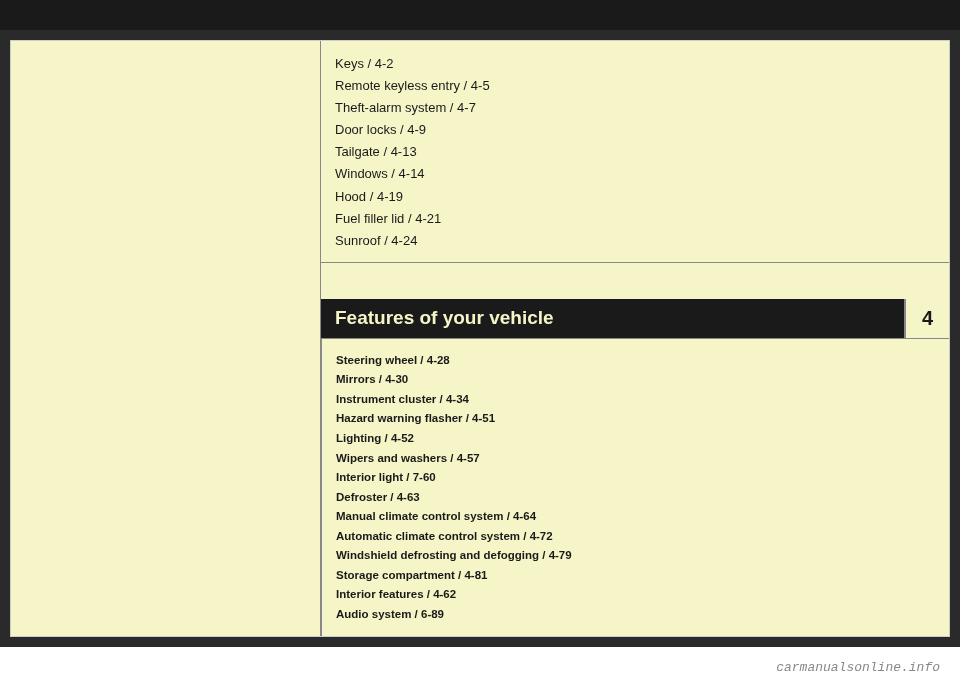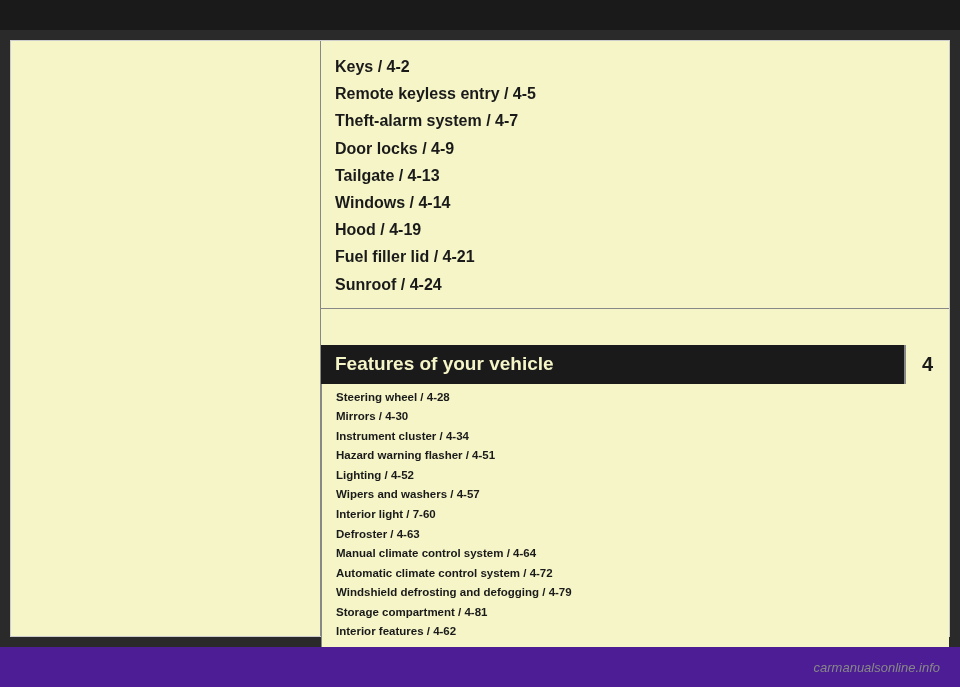--- a/index.html
+++ b/index.html
@@ -12,28 +12,29 @@
     }
 
     .top-bar {
       height: 30px;
       background: #1a1a1a;
       width: 100%;
     }
 
     .bottom-bar {
       height: 40px;
-      background: #4c1d95;
+      background: #ffffff;
       width: 100%;
       position: absolute;
       bottom: 0;
       display: flex;
       align-items: center;
       justify-content: flex-end;
       padding-right: 20px;
+      font-family: Liberation Mono, monospace;
     }
 
     .watermark {
       color: #888;
       font-size: 13px;
       font-style: italic;
     }
 
     .main-content {
       position: absolute;
@@ -70,22 +71,22 @@
     }
 
     .top-section {
       background: #f5f5c8;
       padding: 12px 14px 10px 14px;
       border-bottom: 1px solid #888;
       flex: 0 0 auto;
     }
 
     .top-section p {
-      font-size: 16px;
-      font-weight: bold;
+      font-size: 13px;
+      font-weight: normal;
       color: #1a1a1a;
       line-height: 1.7;
       font-family: Arial, sans-serif;
     }
 
     .chapter-header {
       display: flex;
       align-items: stretch;
       background: #1a1a1a;
       flex: 0 0 auto;
@@ -112,21 +113,21 @@
       padding: 8px 16px;
       display: flex;
       align-items: center;
       justify-content: center;
       min-width: 45px;
       border-left: 2px solid #888;
     }
 
     .bottom-section {
       background: #f5f5c8;
-      padding: 4px 14px 10px 14px;
+      padding: 12px 14px 10px 14px;
       flex: 1;
       border-left: 1px solid #888;
     }
 
     .bottom-section p {
       font-size: 11.5px;
       font-weight: bold;
       color: #1a1a1a;
       line-height: 1.7;
       font-family: Arial, sans-serif;

